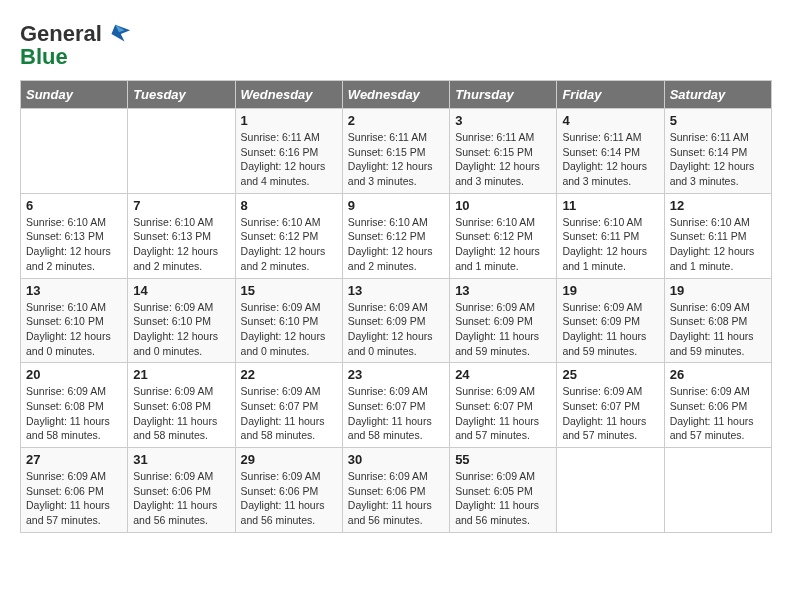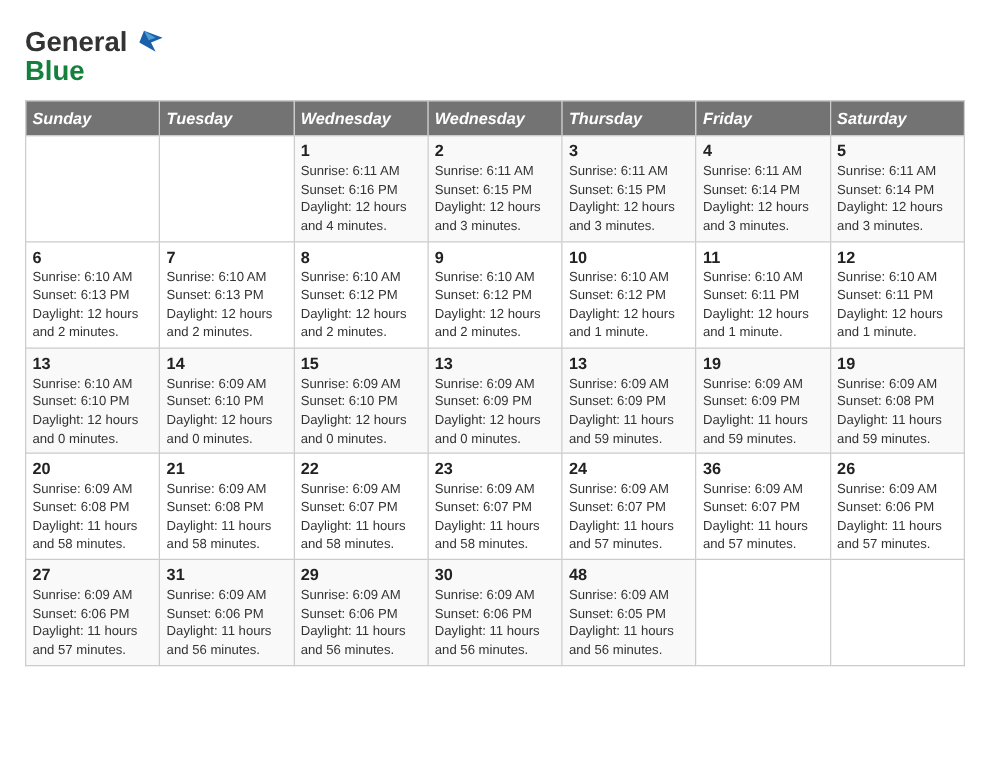--- a/index.html
+++ b/index.html
@@ -284,21 +284,21 @@
 and 58 minutes.</div>
         </td>
         <td>
           <span class="day-number">24</span>
           <div class="day-info" style="white-space: pre-line;">Sunrise: 6:09 AM
 Sunset: 6:07 PM
 Daylight: 11 hours
 and 57 minutes.</div>
         </td>
         <td>
-          <span class="day-number">36</span>
+          <span class="day-number">25</span>
           <div class="day-info" style="white-space: pre-line;">Sunrise: 6:09 AM
 Sunset: 6:07 PM
 Daylight: 11 hours
 and 57 minutes.</div>
         </td>
         <td>
           <span class="day-number">26</span>
           <div class="day-info" style="white-space: pre-line;">Sunrise: 6:09 AM
 Sunset: 6:06 PM
 Daylight: 11 hours
@@ -328,21 +328,21 @@
 and 56 minutes.</div>
         </td>
         <td>
           <span class="day-number">30</span>
           <div class="day-info" style="white-space: pre-line;">Sunrise: 6:09 AM
 Sunset: 6:06 PM
 Daylight: 11 hours
 and 56 minutes.</div>
         </td>
         <td>
-          <span class="day-number">48</span>
+          <span class="day-number">55</span>
           <div class="day-info" style="white-space: pre-line;">Sunrise: 6:09 AM
 Sunset: 6:05 PM
 Daylight: 11 hours
 and 56 minutes.</div>
         </td>
         <td class="empty"></td>
         <td class="empty"></td>
       </tr>
     </tbody>
 </table>

